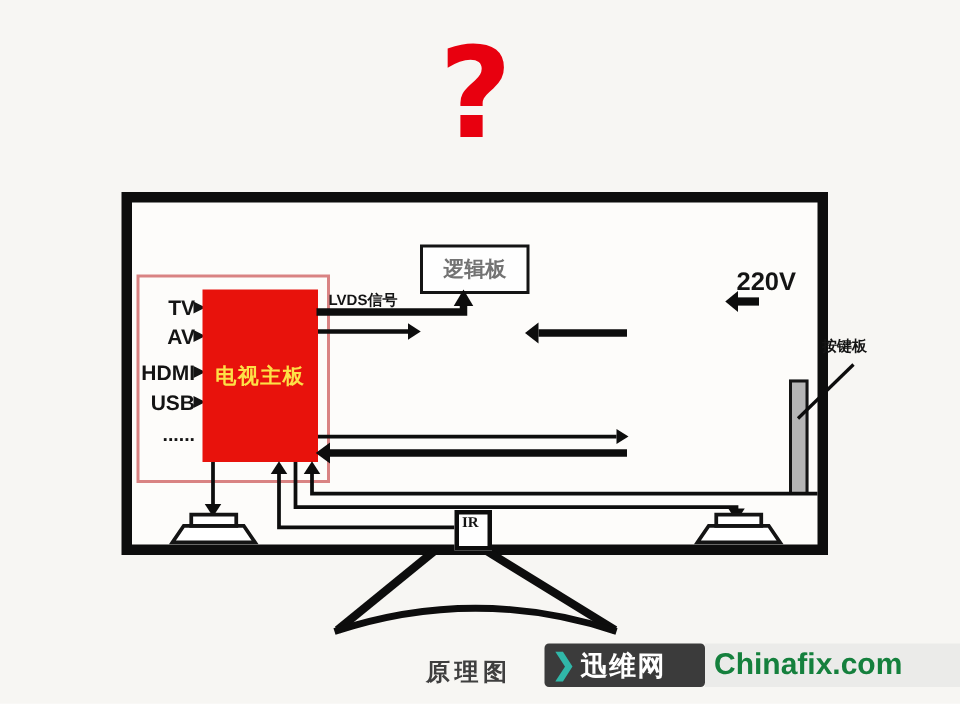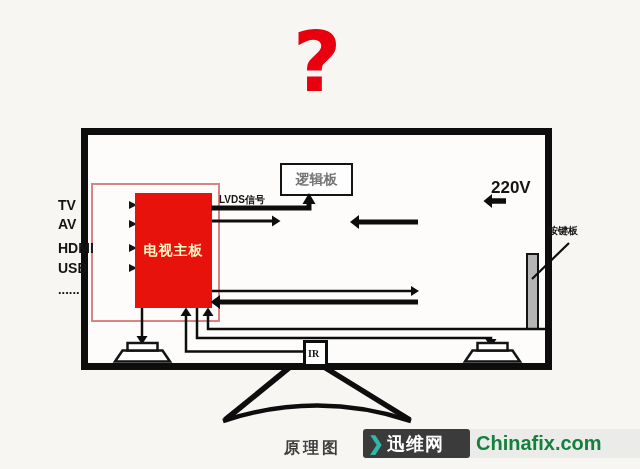--- a/index.html
+++ b/index.html
@@ -23,29 +23,29 @@
     border: 7px solid #0d0d0d; background: #fdfcfa;
   }
 
   .pink-box {
     left: 91px; top: 183px; width: 129px; height: 139px;
     border: 2px solid #d98383; background: transparent;
   }
 
   .mainboard {
     left: 135px; top: 193px; width: 77px; height: 115px;
-    background: #e8120c; color: #fef9c3;
+    background: #e8120c; color: #fde047;
     display: flex; align-items: center; justify-content: center;
     font-size: 14px; font-weight: 700; letter-spacing: 1px;
     text-align: center;
   }
 
   .io-row {
     left: 58px; width: 72px; height: 16px;
-    font-size: 14px; font-weight: 700; color: #141414;
+    text-align: right; font-size: 14px; font-weight: 700; color: #141414;
     line-height: 16px; white-space: nowrap;
   }
   .io-arrow {
     width: 0; height: 0;
     border-left: 8px solid #141414;
     border-top: 4.5px solid transparent;
     border-bottom: 4.5px solid transparent;
   }
 
   .wbox {
@@ -58,21 +58,21 @@
   .power-board  { left: 419px; top: 192px; width: 67px; height: 117px; font-size: 14px; }
 
   .key-strip {
     left: 526px; top: 253px; width: 13px; height: 77px;
     background: #b5b5b5; border: 2px solid #141414;
   }
 
   .ir-box {
     left: 303px; top: 340px; width: 25px; height: 27px;
     border: 3px solid #0d0d0d; background: #fefefe;
-    display: flex; align-items: center; justify-content: flex-start;
+    display: flex; justify-content: flex-start;
     padding-left: 2px;
     font-family: "Liberation Serif", serif;
     font-size: 10px; font-weight: 700; color: #141414;
     z-index: 5;
   }
 
   .small-label { color: #141414; font-weight: 700; white-space: nowrap; }
   .lvds-label   { left: 219px; top: 193px; font-size: 10px; }
   .v220-label   { left: 491px; top: 178px; font-size: 17px; }
   .keypad-label { left: 548px; top: 224px; font-size: 10px; }

